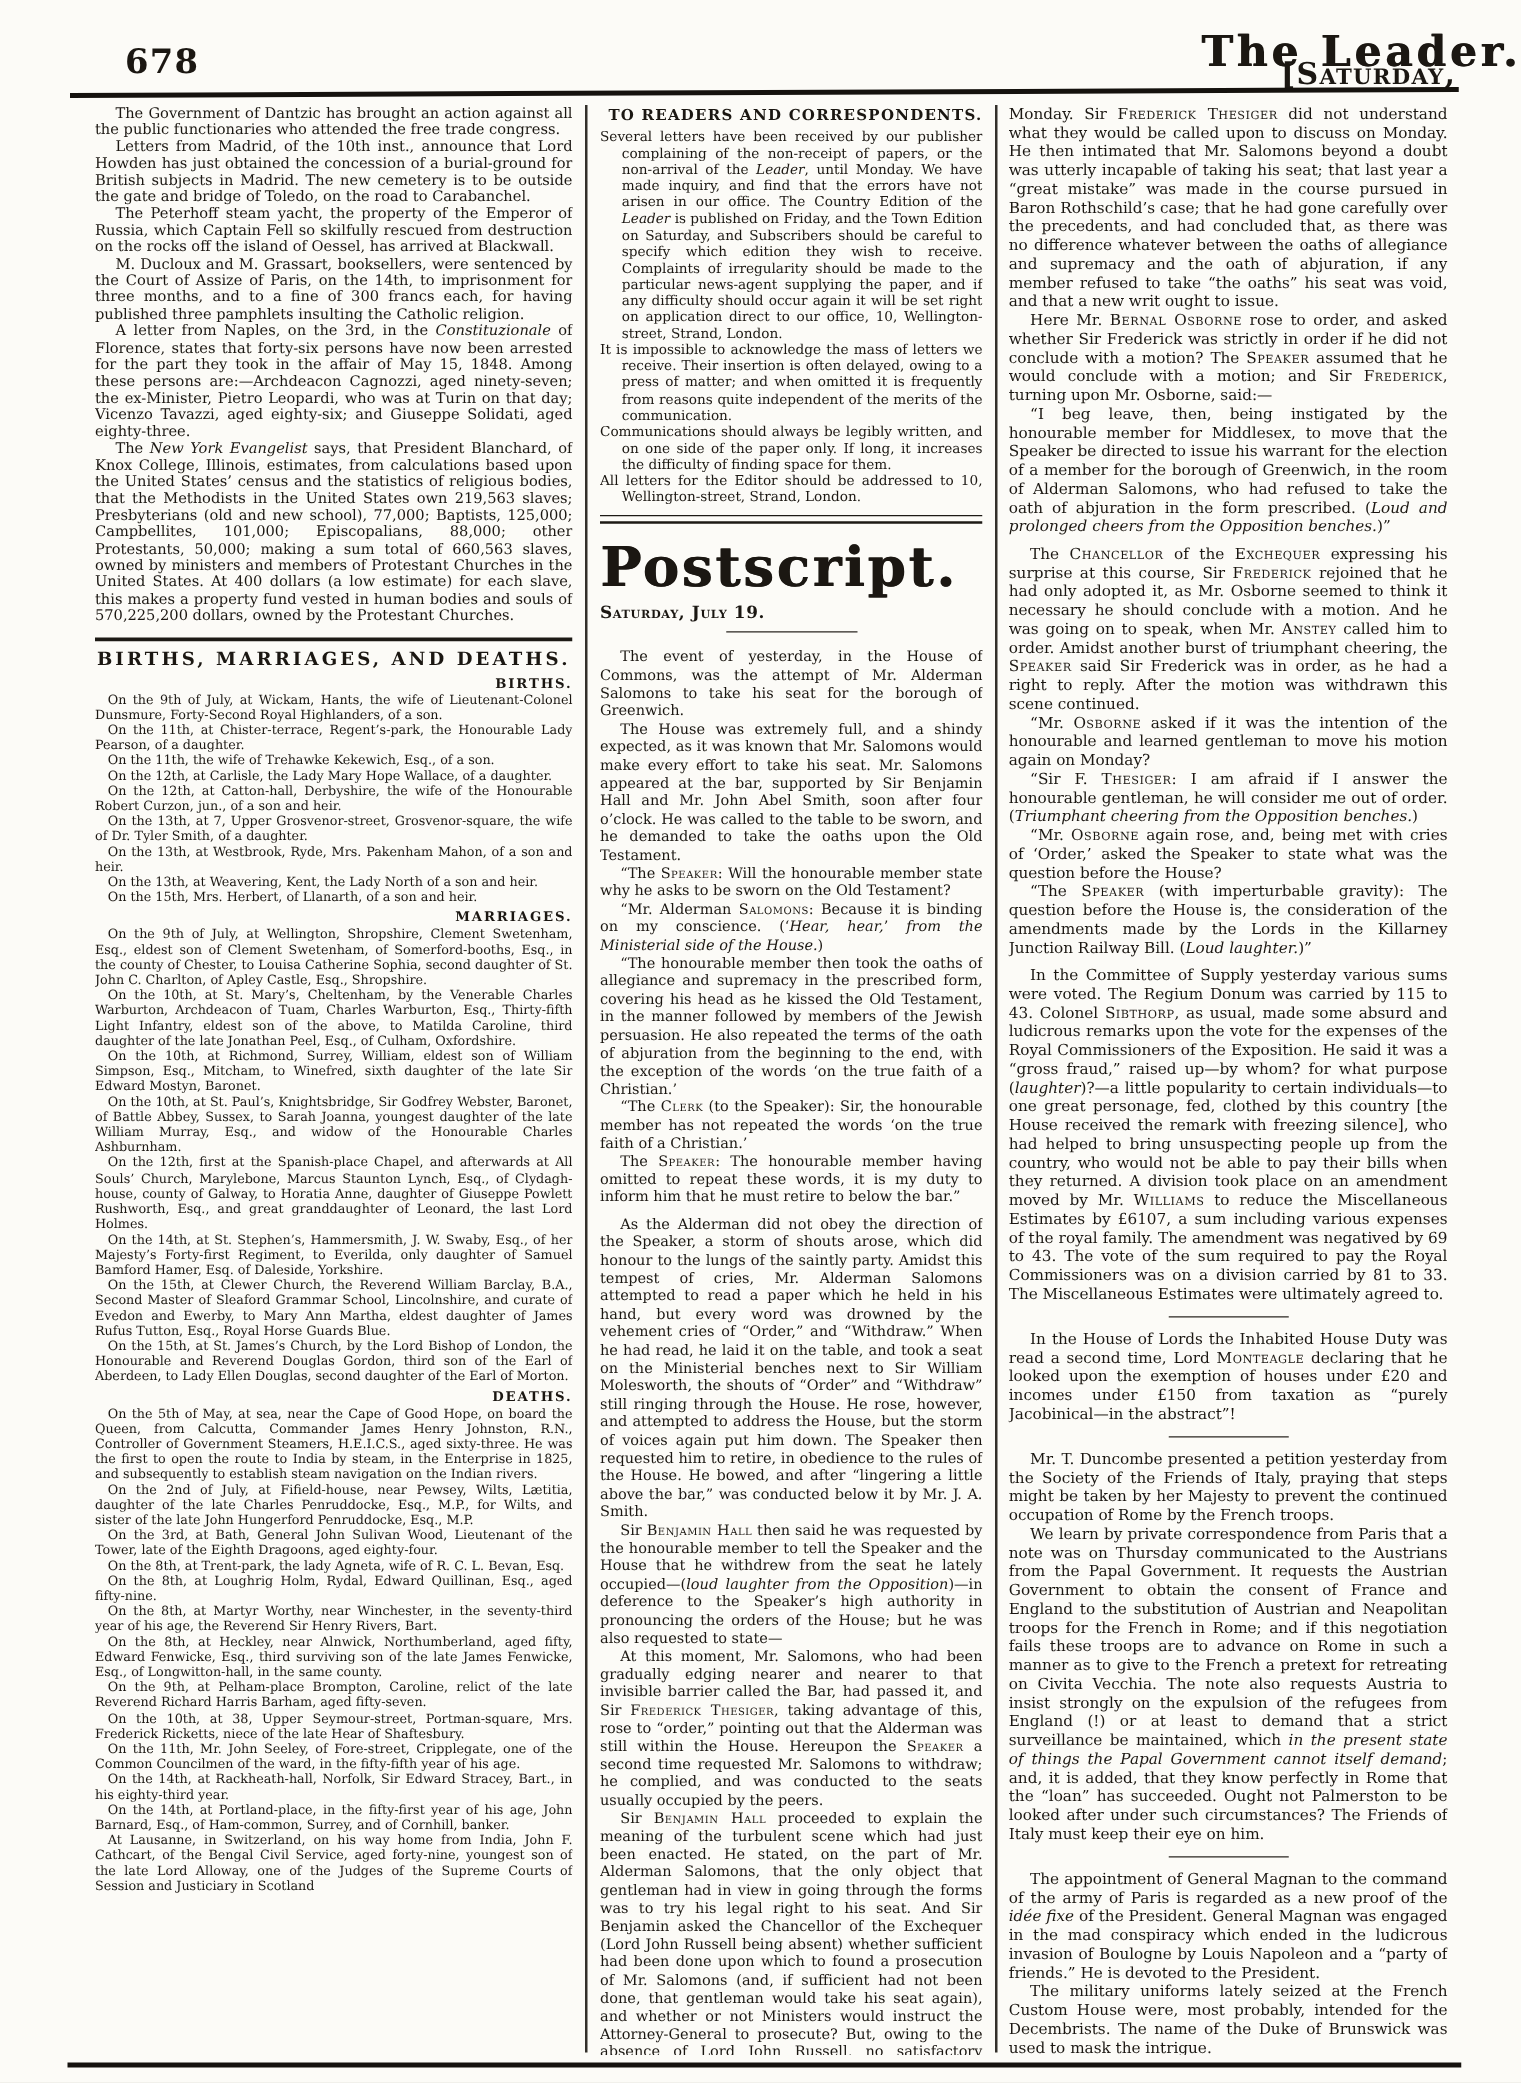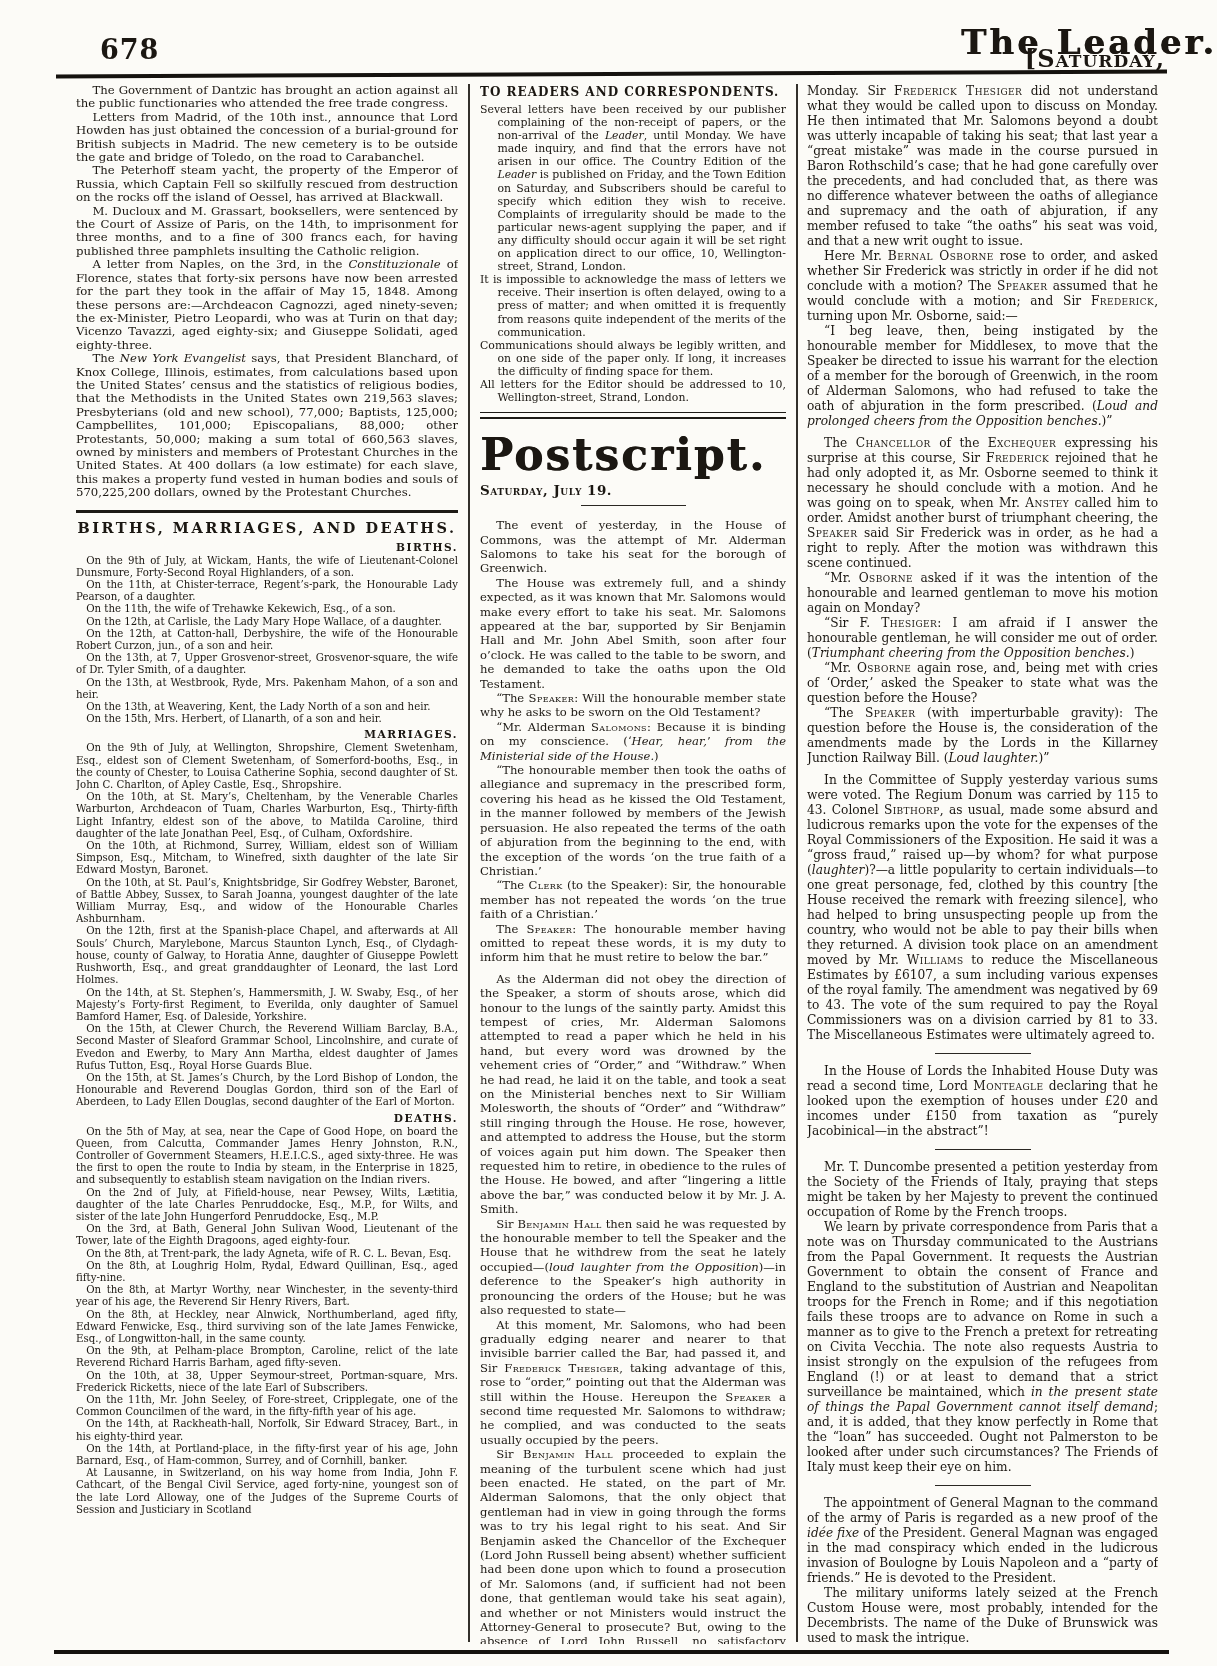--- a/index.html
+++ b/index.html
@@ -37,21 +37,21 @@
   
   .news p  { font-size:11.7px; line-height:13.4px; }
   .thick-rule { height:3px; background:#1d1a15; margin:10px 0 6px 0; }
   .bmd-header { margin:2px 0 5px 0; text-align:center; font-size:14.5px; font-weight:bold;
                 letter-spacing:2.5px; text-indent:0; }
   .sub-header { margin:3px 0 2px 0; text-align:right; font-size:10.6px; font-weight:bold;
                 letter-spacing:1.5px; }
   .entries p  { font-size:10.2px; line-height:12.2px; text-indent:1em; }
 
   
-  .readers-title { margin:1px 0 4px 0; text-align:left; font-size:12px; font-weight:bold;
+  .readers-title { margin:1px 0 4px 0; text-align:right; font-size:12px; font-weight:bold;
                    letter-spacing:1px; }
   .readers p { font-size:10.9px; line-height:13.1px; text-indent:0;
                padding-left:1.6em; text-indent:-1.6em; margin-left:1.6em0; }
   .readers p { margin-left:0; }
   .double-rule { height:4px; border-top:1.5px solid #1d1a15; border-bottom:2.5px solid #1d1a15;
                  margin:8px 0 10px 0; }
   .ps-title   { text-align:left; font-size:44px; font-weight:bold; letter-spacing:2px;
                 margin:2px 0 2px 0; text-shadow:0.5px 0 0 currentColor; }
   .ps-dateline{ text-align:left; padding-right:26px; font-size:13.5px; font-variant:small-caps;
                 font-weight:bold; letter-spacing:0.5px; }
@@ -123,21 +123,21 @@
     <div class="entries">
 
     <p>On the 5th of May, at sea, near the Cape of Good Hope, on board the Queen, from Calcutta, Commander James Henry Johnston, R.N., Controller of Government Steamers, H.E.I.C.S., aged sixty-three. He was the first to open the route to India by steam, in the Enterprise in 1825, and subsequently to establish steam navigation on the Indian rivers.</p>
         <p>On the 2nd of July, at Fifield-house, near Pewsey, Wilts, Lætitia, daughter of the late Charles Penruddocke, Esq., M.P., for Wilts, and sister of the late John Hungerford Penruddocke, Esq., M.P.</p>
         <p>On the 3rd, at Bath, General John Sulivan Wood, Lieutenant of the Tower, late of the Eighth Dragoons, aged eighty-four.</p>
         <p>On the 8th, at Trent-park, the lady Agneta, wife of R. C. L. Bevan, Esq.</p>
         <p>On the 8th, at Loughrig Holm, Rydal, Edward Quillinan, Esq., aged fifty-nine.</p>
         <p>On the 8th, at Martyr Worthy, near Winchester, in the seventy-third year of his age, the Reverend Sir Henry Rivers, Bart.</p>
         <p>On the 8th, at Heckley, near Alnwick, Northumberland, aged fifty, Edward Fenwicke, Esq., third surviving son of the late James Fenwicke, Esq., of Longwitton-hall, in the same county.</p>
         <p>On the 9th, at Pelham-place Brompton, Caroline, relict of the late Reverend Richard Harris Barham, aged fifty-seven.</p>
-        <p>On the 10th, at 38, Upper Seymour-street, Portman-square, Mrs. Frederick Ricketts, niece of the late Earl of Subscribers.</p>
+        <p>On the 10th, at 38, Upper Seymour-street, Portman-square, Mrs. Frederick Ricketts, niece of the late Hear of Shaftesbury.</p>
         <p>On the 11th, Mr. John Seeley, of Fore-street, Cripplegate, one of the Common Councilmen of the ward, in the fifty-fifth year of his age.</p>
         <p>On the 14th, at Rackheath-hall, Norfolk, Sir Edward Stracey, Bart., in his eighty-third year.</p>
         <p>On the 14th, at Portland-place, in the fifty-first year of his age, John Barnard, Esq., of Ham-common, Surrey, and of Cornhill, banker.</p>
         <p>At Lausanne, in Switzerland, on his way home from India, John F. Cathcart, of the Bengal Civil Service, aged forty-nine, youngest son of the late Lord Alloway, one of the Judges of the Supreme Courts of Session and Justiciary in Scotland</p>
       </div>
   </section>
 
   <section class="col col2">
     <h2 class="readers-title">TO READERS AND CORRESPONDENTS.</h2>
     <div class="readers">

